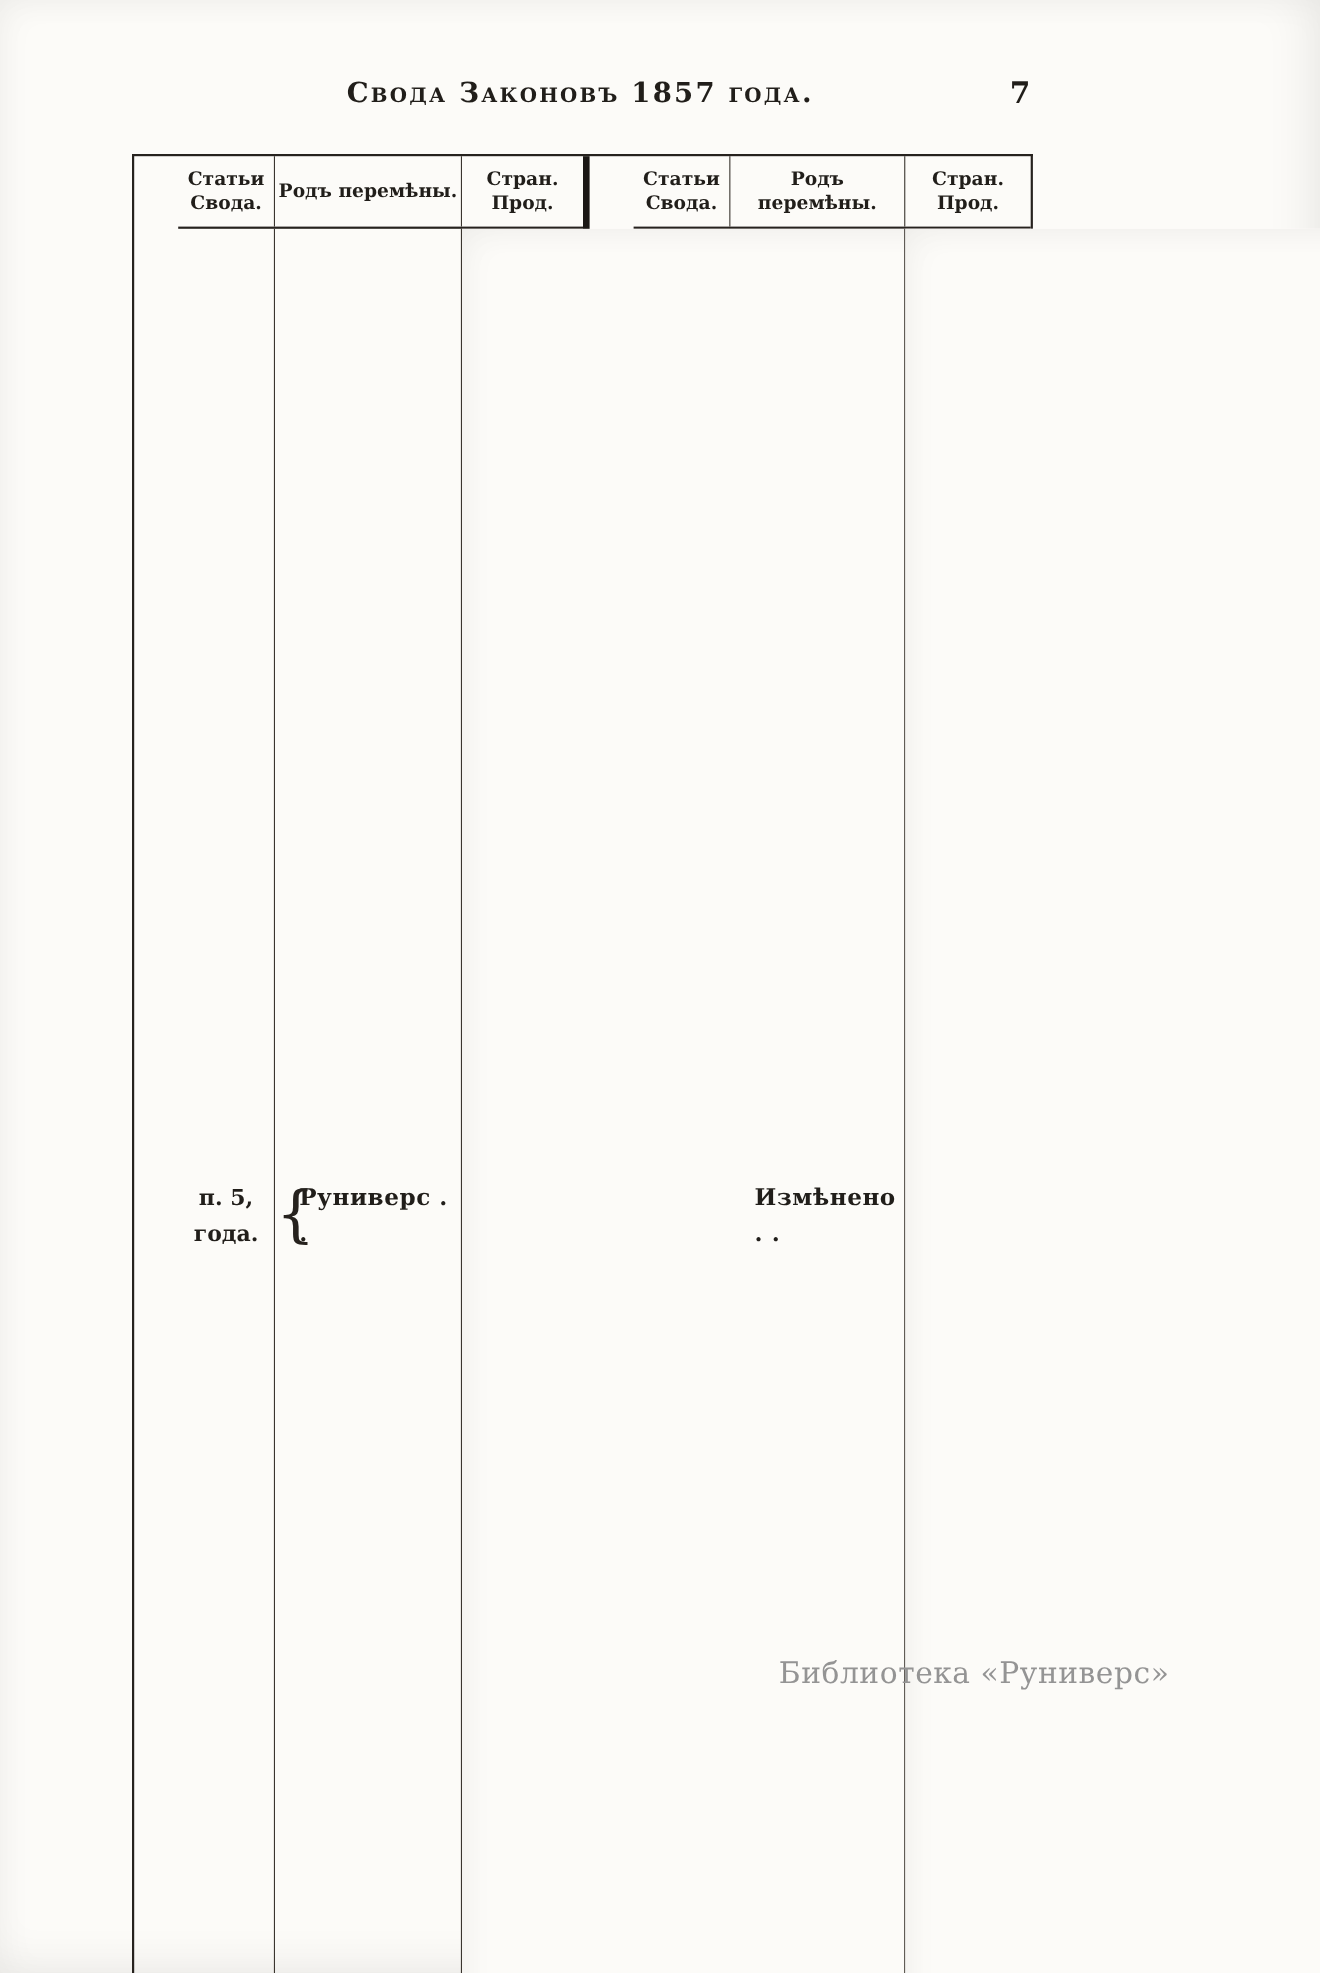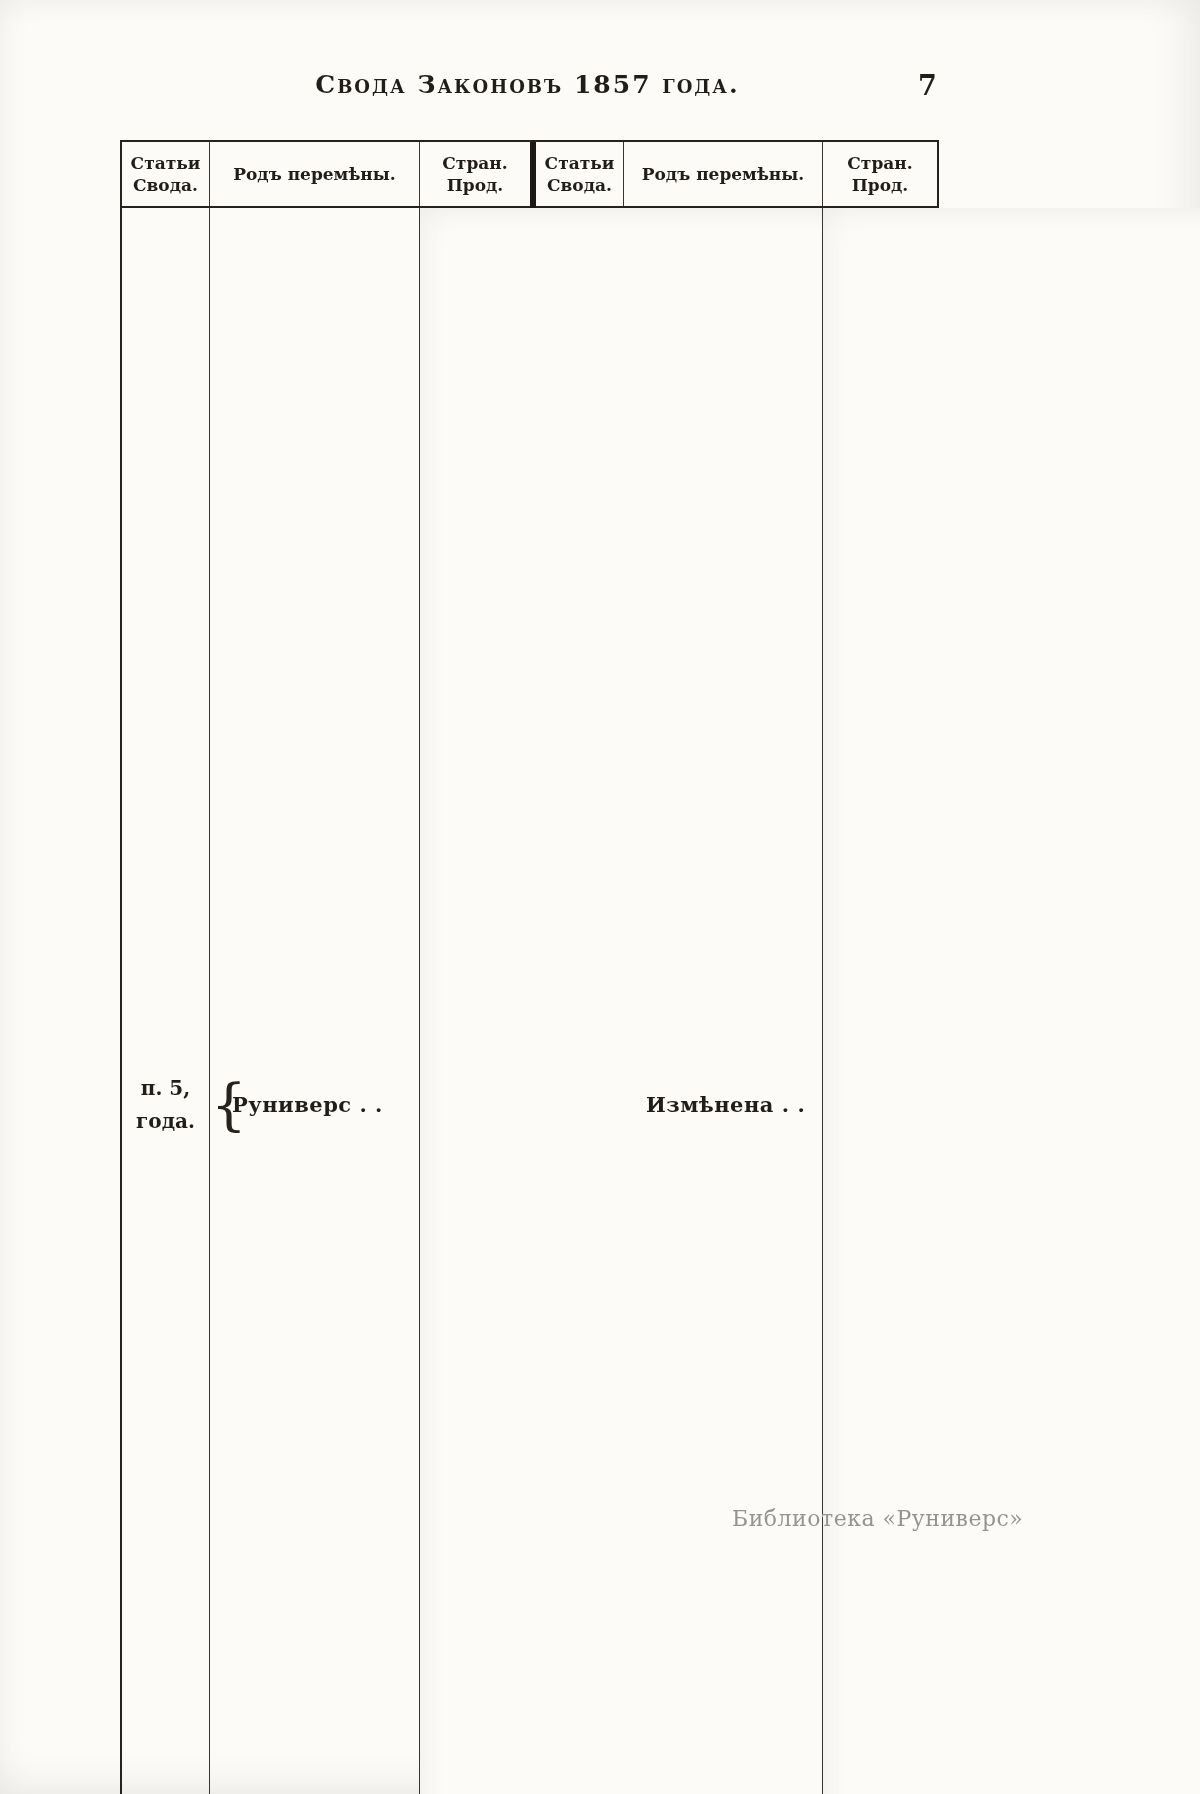--- a/index.html
+++ b/index.html
@@ -47,21 +47,21 @@
     box-sizing: border-box;
     display: flex;
     flex-direction: row;
     background: transparent;
     --lh: 32.6px;
   }
   .half { display: flex; flex-direction: column; }
   .half.left  { width: 408px; }
   .half.right { width: 407px; border-left: 6px solid #1b1815; box-sizing: border-box; }
 
-  .thead, .row { display: grid; }
+  .thead, .row { display: grid; margin-left: 40px; }
   .half.left  .thead, .half.left  .row { grid-template-columns: 88px 1fr 110px; }
   .half.right .thead, .half.right .row { grid-template-columns: 88px 1fr 114px; }
 
   .thead {
     height: 64px;
     border-bottom: 2px solid #26221e;
   }
   .thead .hcell {
     display: flex;
     align-items: center;
@@ -113,22 +113,22 @@
     font-size: 40px;
     line-height: 1;
     color: #26221e;
   }
   .brace.lines-2 { font-size: 56px; }
 
   
   .footer-credit {
     position: absolute;
     top: 1506px;
-    left: 732px;
-    font-size: 22px;
+    left: 708px;
+    font-size: 27px;
     color: var(--footer, #949494);
     letter-spacing: 0.5px;
     text-align: center;
   }
 </style>
 </head>
 <body>
 
 <div class="page">
 
@@ -168,21 +168,21 @@
         <div class="hcell">Родъ перемѣны.</div>
         <div class="hcell">Стран. Прод.</div>
       </div>
       <div class="tbody" id="right-body">
           <div class="row">
     <div class="cell article">
       <span class="article-text">409.</span>
     </div>
     <div class="cell change">
 
-      <span class="change-text">Измѣнена . .</span>
+      <span class="change-text">Измѣнено . .</span>
     </div>
     <div class="cell page">
       
     </div>
   </div>
         </div>
     </div>
 
   </div>
 

